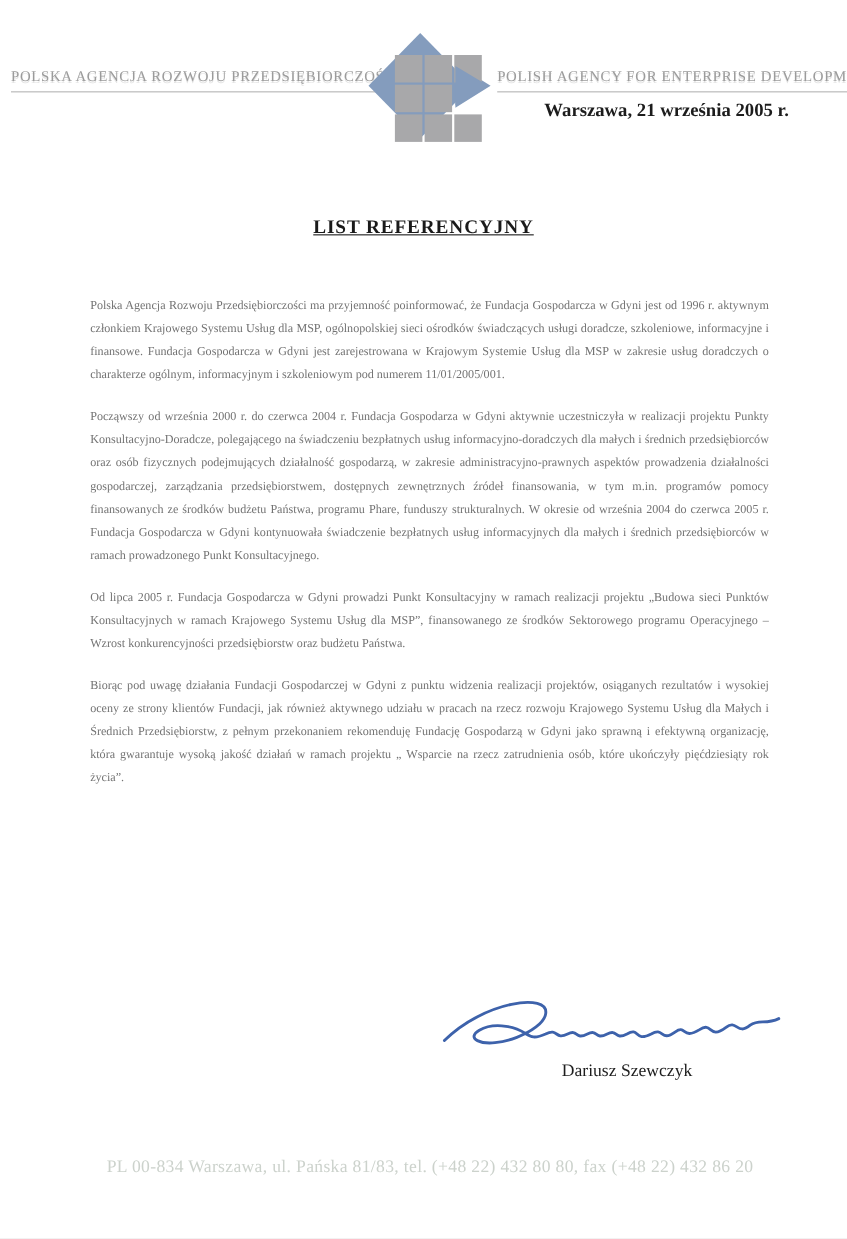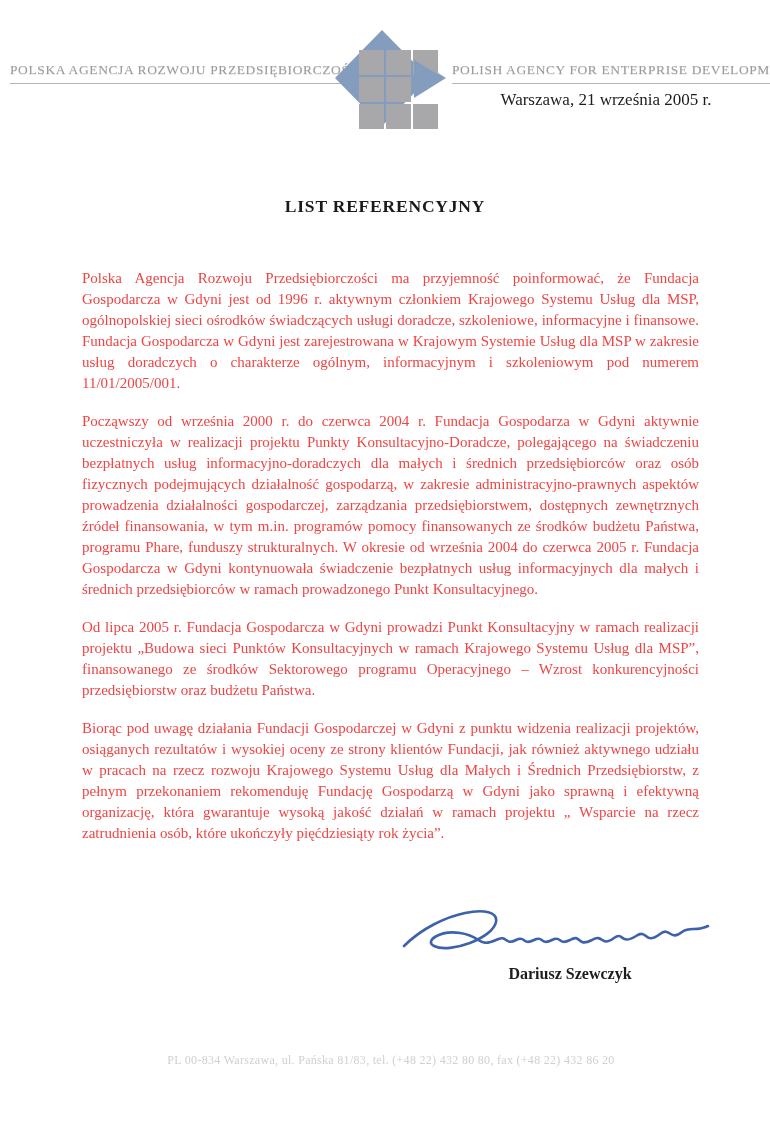--- a/index.html
+++ b/index.html
@@ -39,76 +39,77 @@
   }
 
   .date-line {
     position: absolute;
     left: 452px;
     top: 90px;
     width: 308px;
     text-align: center;
     font-size: 17px;
     color: #1c1c1c;
+    font-weight: bold;
   }
 
   
   .doc-title {
     position: absolute;
     top: 196px;
     left: 0;
     width: 100%;
     text-align: center;
     font-size: 17.5px;
     font-weight: bold;
     letter-spacing: 0.8px;
+    text-decoration: underline;
     color: #1a1a1a;
   }
 
   
   .letter-body {
     position: absolute;
     left: 82px;
     top: 268px;
     width: 617px;
   }
   .letter-body p {
-    font-size: 15px;
+    font-size: 11px;
     line-height: 21px;
     text-align: justify;
-    color: #ef4444;
+    color: #737373;
     margin-bottom: 17px;
   }
 
   
   .signature-block {
     position: absolute;
     left: 388px;
     top: 902px;
     width: 330px;
   }
   .signature-ink { display: block; margin-left: 10px; }
   .signer {
     width: 240px;
     margin-left: 62px;
     text-align: center;
     font-size: 16px;
     line-height: 20px;
     color: #1d1d1d;
-    font-weight: bold;
   }
 
   
   .page-footer {
     position: absolute;
     top: 1052px;
     left: 0;
     width: 100%;
     text-align: center;
-    font-size: 12px;
+    font-size: 16px;
     line-height: 17px;
     color: #ccd2cc;
     letter-spacing: 0.3px;
     padding-left: 12px;
   }
 </style>
 </head>
 <body>
 
 <div class="page">

